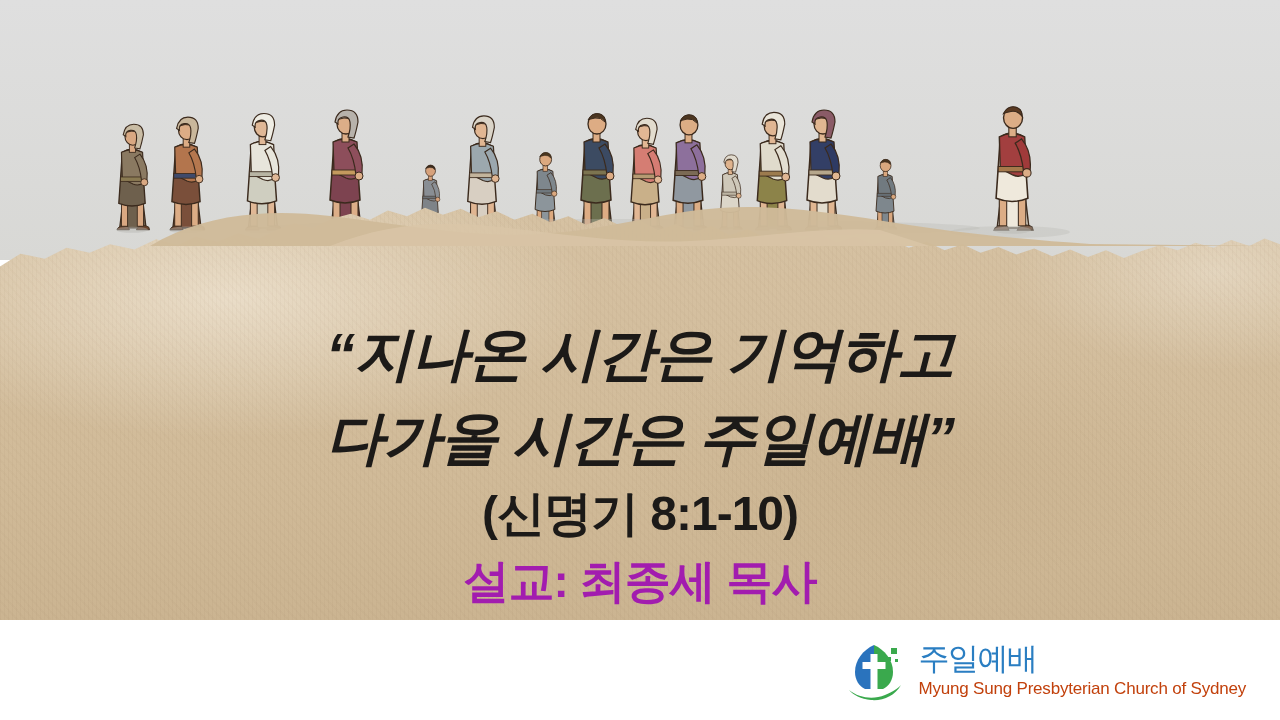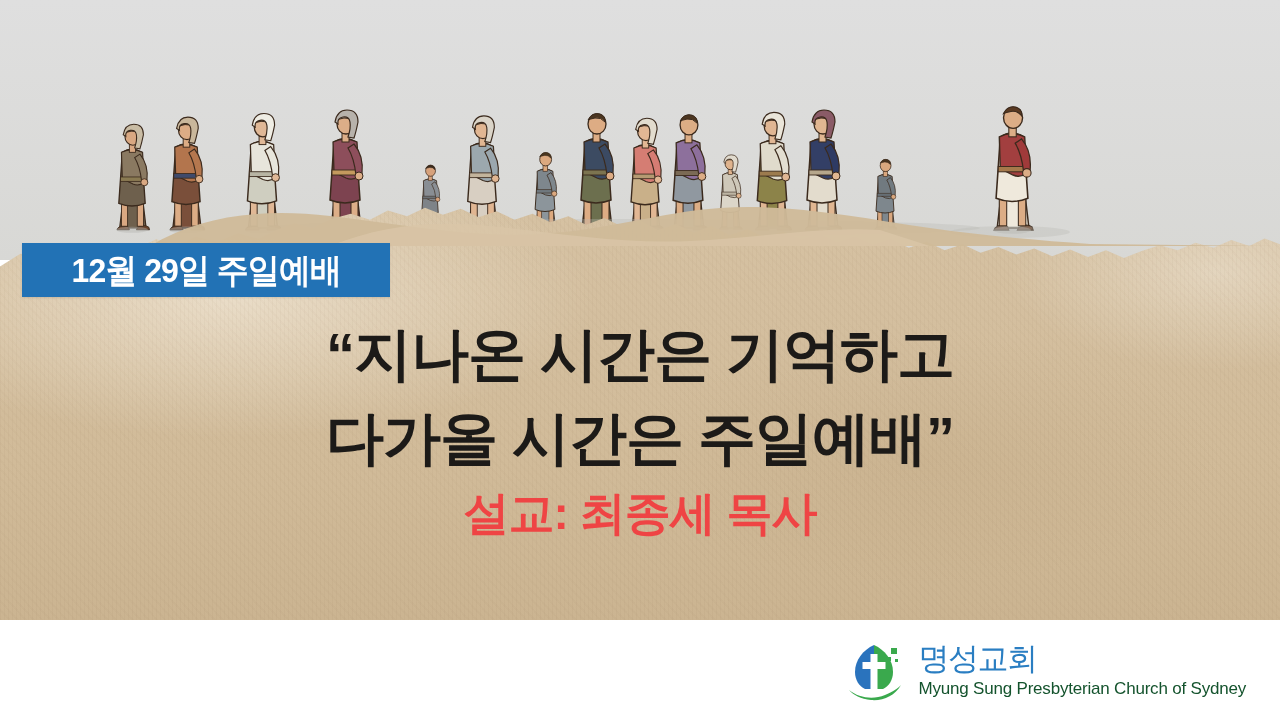--- a/index.html
+++ b/index.html
@@ -121,35 +121,36 @@
     text-align: center;
     color: #1b1b1b;
   }
   .sermon-title-line {
     font-size: 58px;
     font-weight: bold;
     line-height: 84px;
     letter-spacing: -1px;
     color: #1c1a18;
     white-space: nowrap;
+    font-style: italic;
   }
   .sermon-reference {
     font-size: 48px;
     font-weight: bold;
     line-height: 68px;
     letter-spacing: -1px;
     color: #1c1a18;
     white-space: nowrap;
   }
   .sermon-preacher {
     font-size: 46px;
     font-weight: bold;
     line-height: 66px;
     letter-spacing: -1px;
-    color: #ef4444;
+    color: #a21caf;
     white-space: nowrap;
   }
 
   
   .footer {
     position: absolute;
     left: 0;
     top: 620px;
     width: 1280px;
     height: 100px;
@@ -189,21 +190,21 @@
   }
   .logo-ko-bold {
     font-size: 33px;
     font-weight: bold;
     color: #1663a8;
     letter-spacing: -1.5px;
   }
   .logo-en {
     margin-top: 6px;
     font-size: 17px;
-    color: #14532d;
+    color: #c2410c;
     letter-spacing: -.2px;
     white-space: nowrap;
     text-align: center;
   }
 </style>
 </head>
 <body>
 
 <div class="slide">
 
@@ -479,27 +480,25 @@
   </div>
 
   <svg class="mound" viewBox="0 0 1280 60" preserveAspectRatio="none">
     <path d="M150,60 C200,30 260,22 330,30 C400,38 470,52 540,48
              C610,44 660,26 720,22 C790,17 860,32 930,42
              C980,49 1030,54 1090,58 L1280,60 L1280,60 L0,60 Z" fill="#cfba99" opacity=".96"></path>
     <path d="M330,60 C380,40 430,34 490,40 C560,47 620,58 690,55
              C760,52 820,40 880,44 L930,60 Z" fill="#d9c6a7" opacity=".8"></path>
   </svg>
 
-  <div class="date-banner">
-    <span class="date-banner-label">12월 29일 주일예배</span>
-  </div>
 
   <div class="sermon">
     <div class="sermon-title-line">“지나온 시간은 기억하고</div>
     <div class="sermon-title-line">다가올 시간은 주일예배”</div>
+    <div class="sermon-reference">(신명기 8:1-10)</div>
     <div class="sermon-preacher">설교: 최종세 목사</div>
   </div>
 
   <div class="footer">
     <div class="logo">
 
       <svg class="logo-mark" viewBox="0 0 64 64">
 
         <path d="M31 7 C20 12 12 22 12 34 C12 42 16 48 22 51 L31 51 Z" fill="#2a73bd"></path>
 
@@ -510,21 +509,21 @@
         <path d="M6 52 C16 60 30 62 42 57 C50 54 55 50 58 47
                  C52 58 40 63 28 62 C18 61 10 57 6 52 Z" fill="#3aa94d"></path>
 
         <rect x="48" y="10" width="6" height="6" fill="#3aa94d"></rect>
         <rect x="44" y="19" width="4" height="4" fill="#3aa94d"></rect>
         <rect x="52" y="21" width="3" height="3" fill="#3aa94d"></rect>
       </svg>
 
       <div class="logo-text">
         <div class="logo-ko">
-          <span class="logo-ko-light">명성교회</span>
+          <span class="logo-ko-light">주일예배</span>
         </div>
         <div class="logo-en">Myung Sung Presbyterian Church of Sydney</div>
       </div>
 
     </div>
   </div>
 
 </div>
 
 </body></html>

